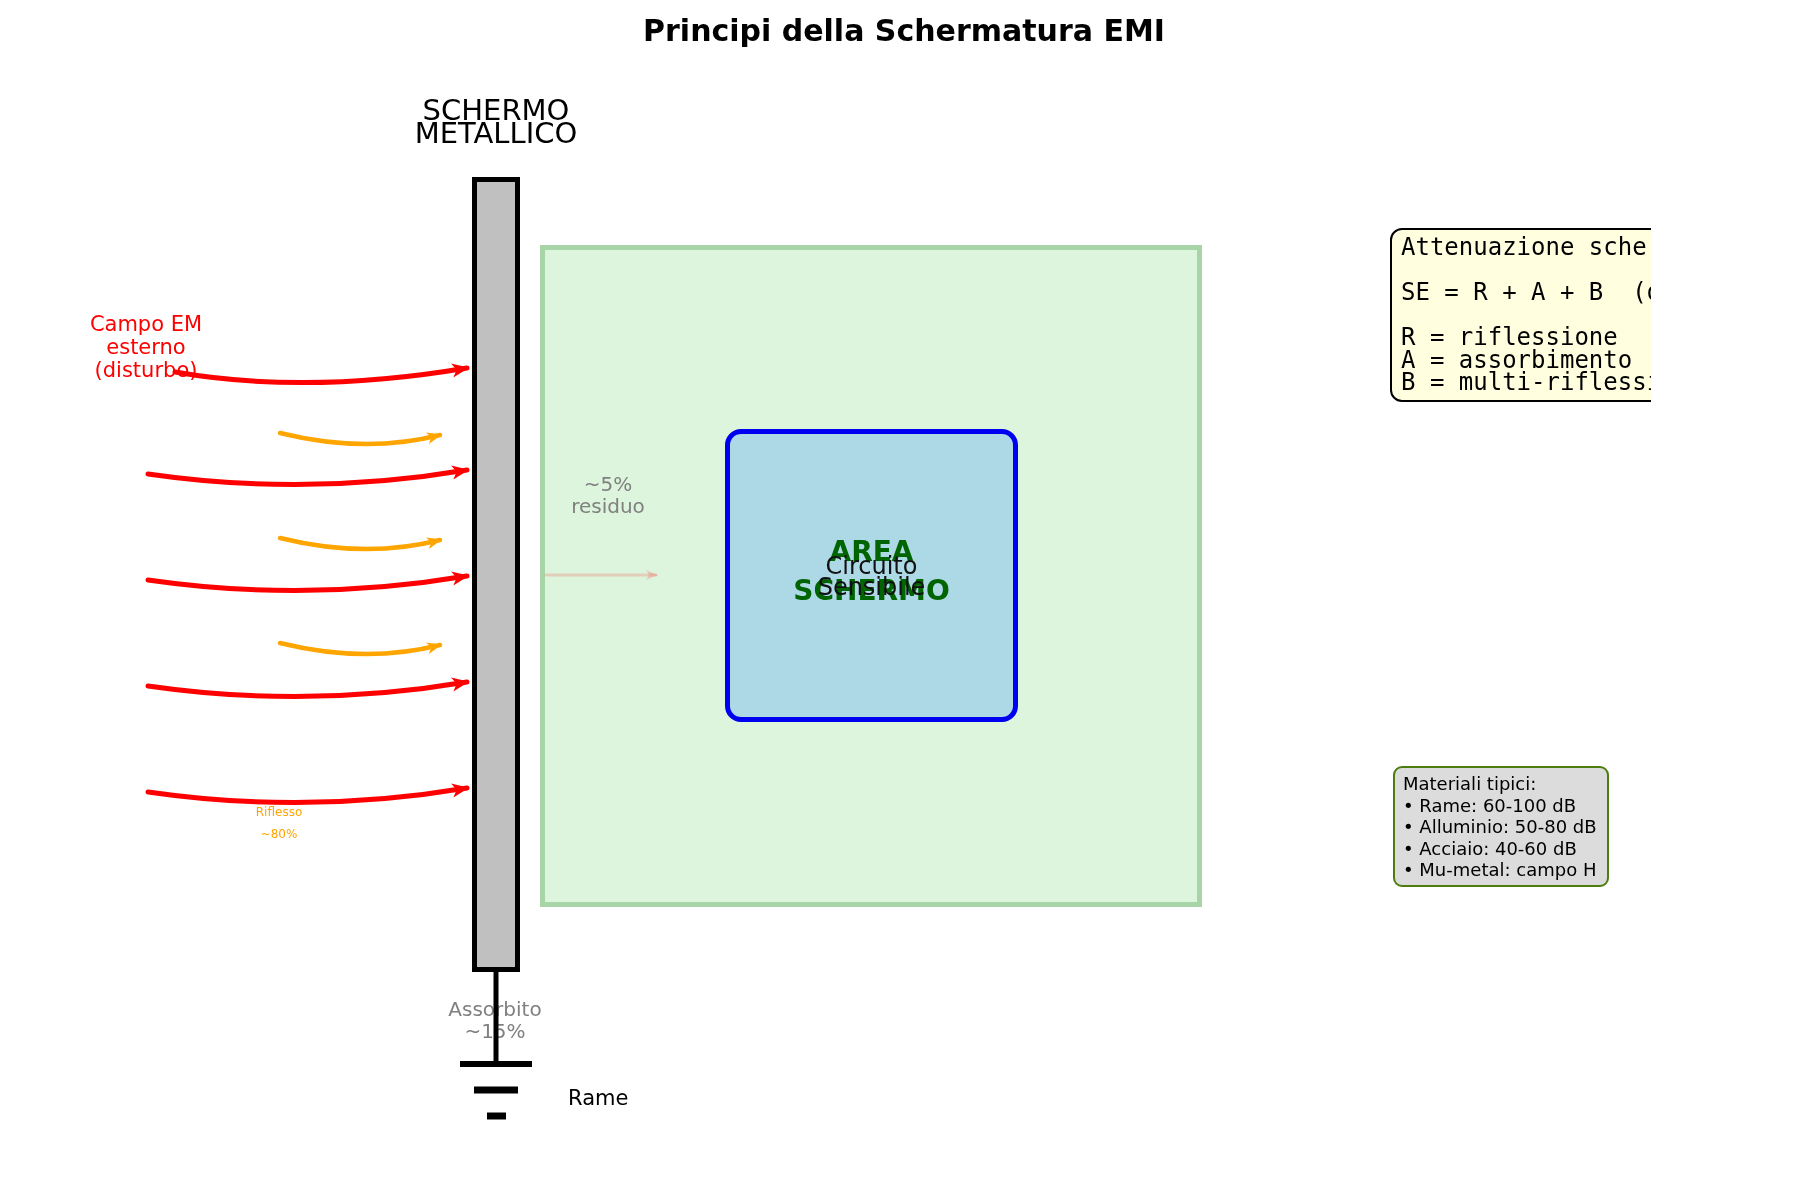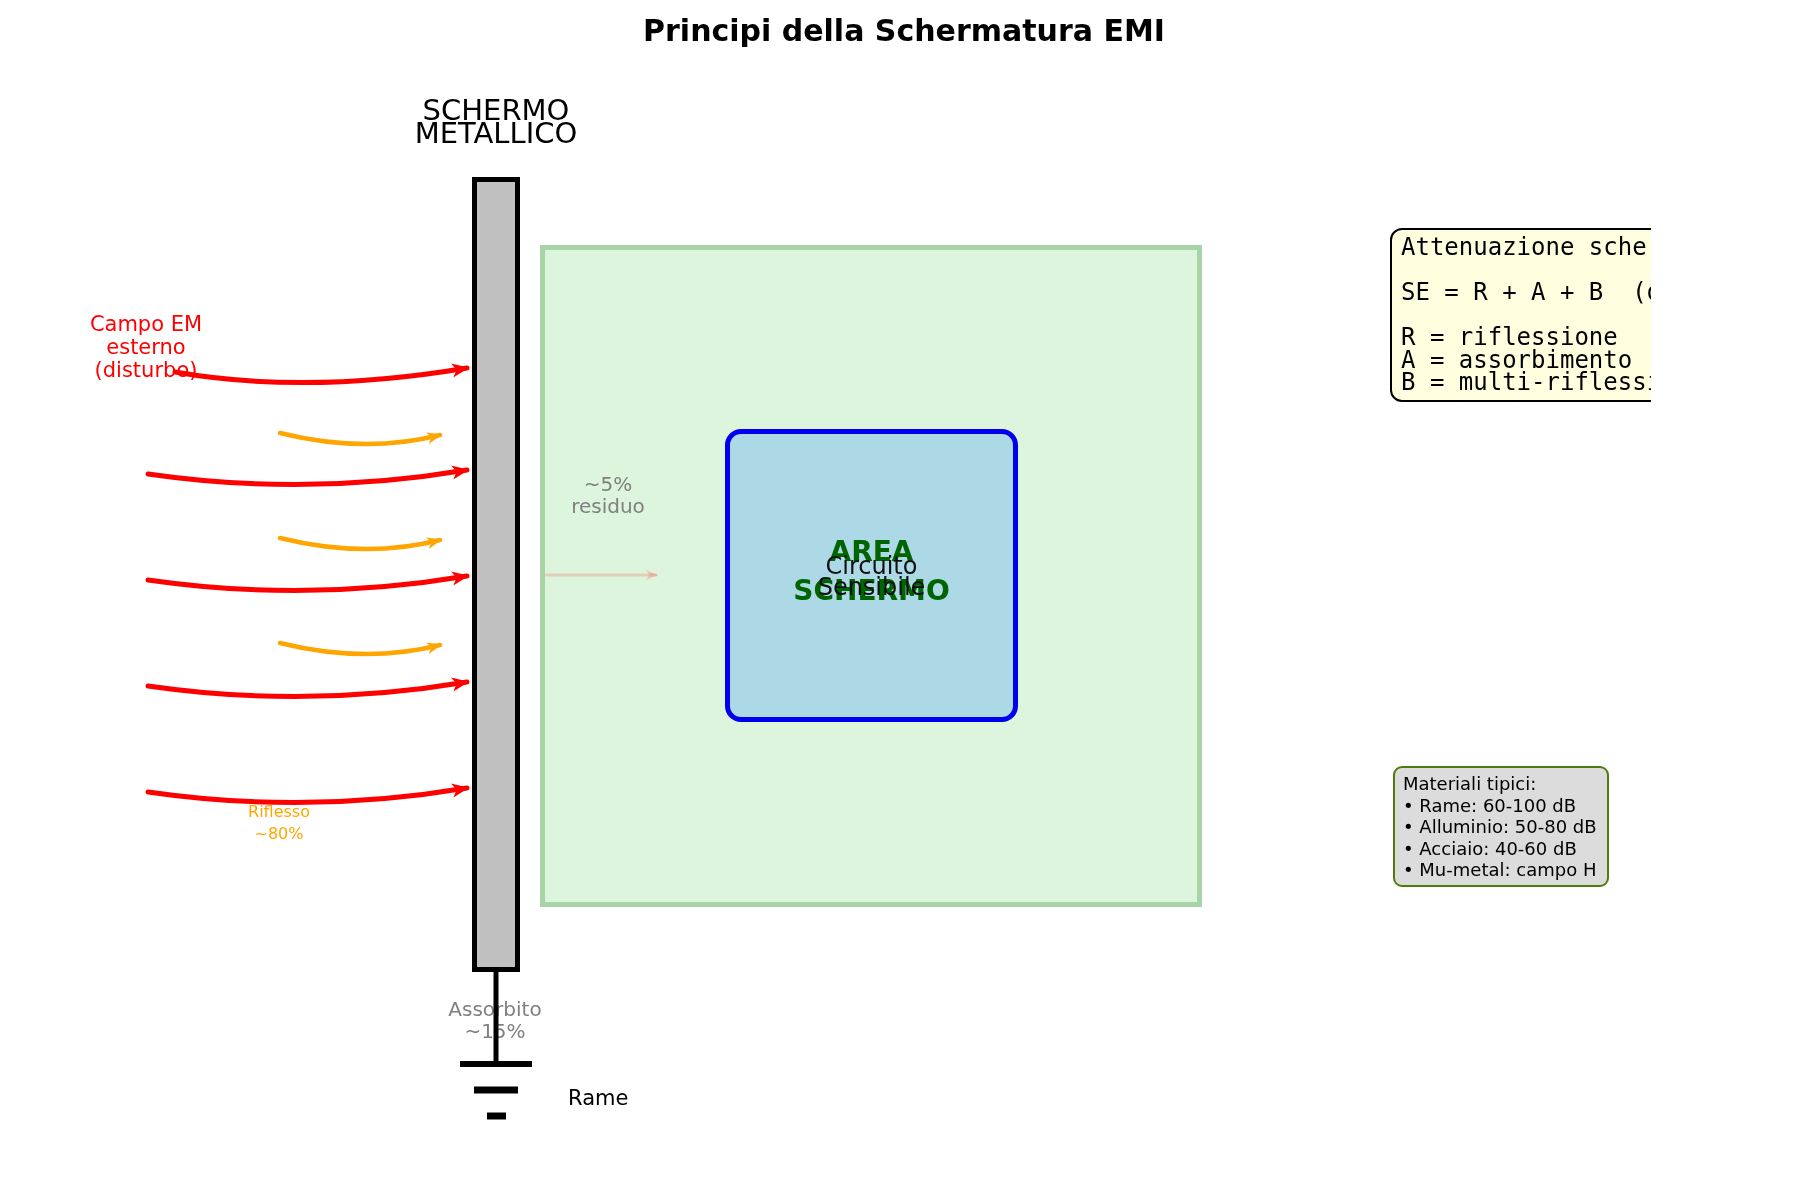--- a/index.html
+++ b/index.html
@@ -44,21 +44,21 @@
     white-space:pre-line;text-align:center;
     font-size:28px;line-height:39px;font-weight:bold;color:#006400;
   }
   #circuit-label{
     position:absolute;left:50%;top:calc(50% + 1px);
     transform:translate(-50%,-50%);
     white-space:pre-line;text-align:center;
     font-size:24px;line-height:21px;color:#111;
   }
   #external-field-label{left:146px;top:313px;color:#ff0000;font-size:21px;}
-  #reflected-label{left:279px;top:801px;color:#ffa500;font-size:16px;line-height:22px;}
+  #reflected-label{left:279px;top:801px;color:#ffa500;font-size:12px;line-height:22px;}
   #residual-label{left:608px;top:473px;color:#808080;font-size:20px;line-height:22px;}
   #absorbed-label{left:495px;top:998px;color:#808080;font-size:20px;line-height:22px;}
   #ground-label{position:absolute;left:568px;top:1086px;font-size:21px;color:#000;}
   #attenuation-box{
     position:absolute;left:1390px;top:228px;width:282px;height:174px;
     background:#ffffe0;border:2px solid #000;border-radius:12px;
     box-sizing:border-box;padding:6px 9px;
     font-family:"DejaVu Sans Mono","Liberation Mono",monospace;
     font-size:24px;line-height:22.5px;color:#000;
     white-space:pre;overflow:hidden;

